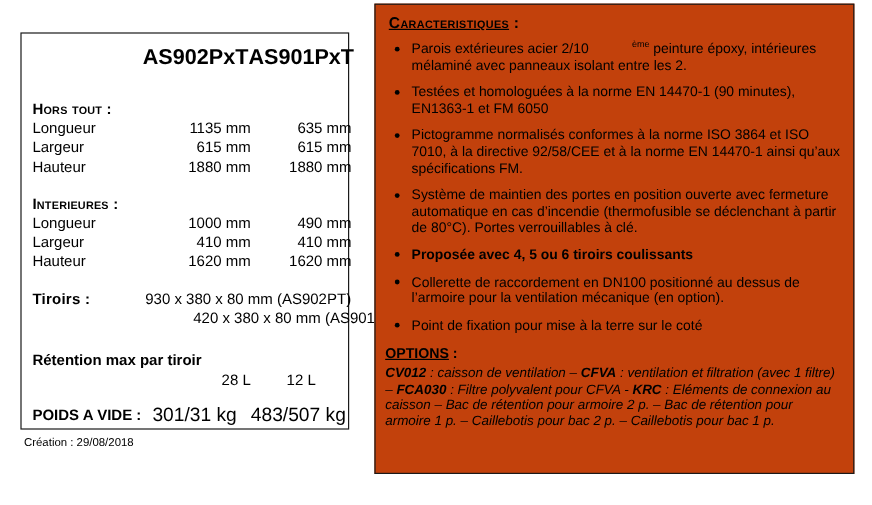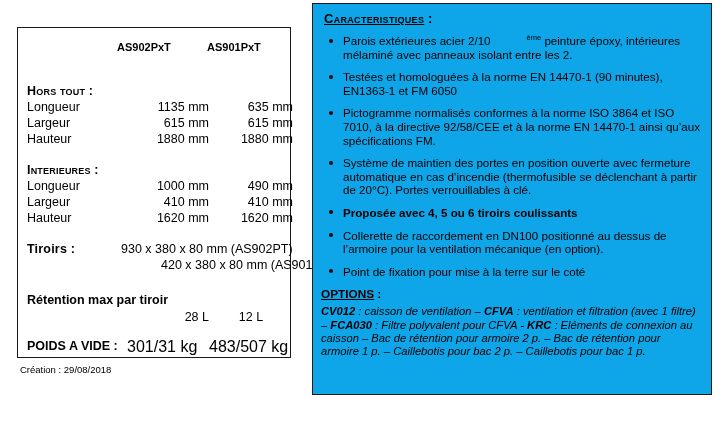--- a/index.html
+++ b/index.html
@@ -57,23 +57,23 @@
   }
   .c-v2 { padding-right: 2px; }
 
   .hdr-row {
     top: 10px;
     padding: 0 6px 0 9px;
   }
   .hdr-row .c-label { flex: 0 0 90px; width: 90px; }
   .hdr-cell {
     font-weight: bold;
-    font-size: 11px;
+    font-size: 18px;
     line-height: 18px;
-    text-align: left;
+    text-align: right;
     white-space: nowrap;
   }
   .hdr-c1 { width: 90px; flex: 0 0 90px; }
   .hdr-c2 { width: 86px; flex: 0 0 86px; }
 
   .section-label {
     position: absolute;
     left: 9px;
     font-weight: bold;
     font-size: 12.5px;
@@ -133,21 +133,21 @@
 
   
   #char-panel {
     position: absolute;
     left: 312px;
     top: 3px;
     width: 400px;
     height: 392px;
     border: 1.5px solid #1a1a1a;
     box-sizing: border-box;
-    background: #0ea5e9;
+    background: #c2410c;
     padding: 7px 8px 0 8px;
   }
   .panel-heading {
     font-weight: bold;
     font-size: 13px;
     line-height: 16px;
     font-variant: small-caps;
     letter-spacing: 0.3px;
     margin: 0 0 7px 3px;
   }
@@ -284,21 +284,21 @@
 
     <li>
       <span class="dot"></span><span>Testées et homologuées à la norme EN 14470-1 (90 minutes), EN1363-1 et FM 6050</span>
     </li>
 
     <li>
       <span class="dot"></span><span>Pictogramme normalisés conformes à la norme ISO 3864 et ISO 7010, à la directive 92/58/CEE et à la norme EN 14470-1 ainsi qu’aux spécifications FM.</span>
     </li>
 
     <li>
-      <span class="dot"></span><span>Système de maintien des portes en position ouverte avec fermeture automatique en cas d’incendie (thermofusible se déclenchant à partir de 20°C). Portes verrouillables à clé.</span>
+      <span class="dot"></span><span>Système de maintien des portes en position ouverte avec fermeture automatique en cas d’incendie (thermofusible se déclenchant à partir de 80°C). Portes verrouillables à clé.</span>
     </li>
 
     <li class="bold-item">
       <span class="dot"></span><span>Proposée avec 4, 5 ou 6 tiroirs coulissants</span>
     </li>
 
     <li>
       <span class="dot"></span><span>Collerette de raccordement en DN100 positionné au dessus de l’armoire pour la ventilation mécanique (en option).</span>
     </li>
 

